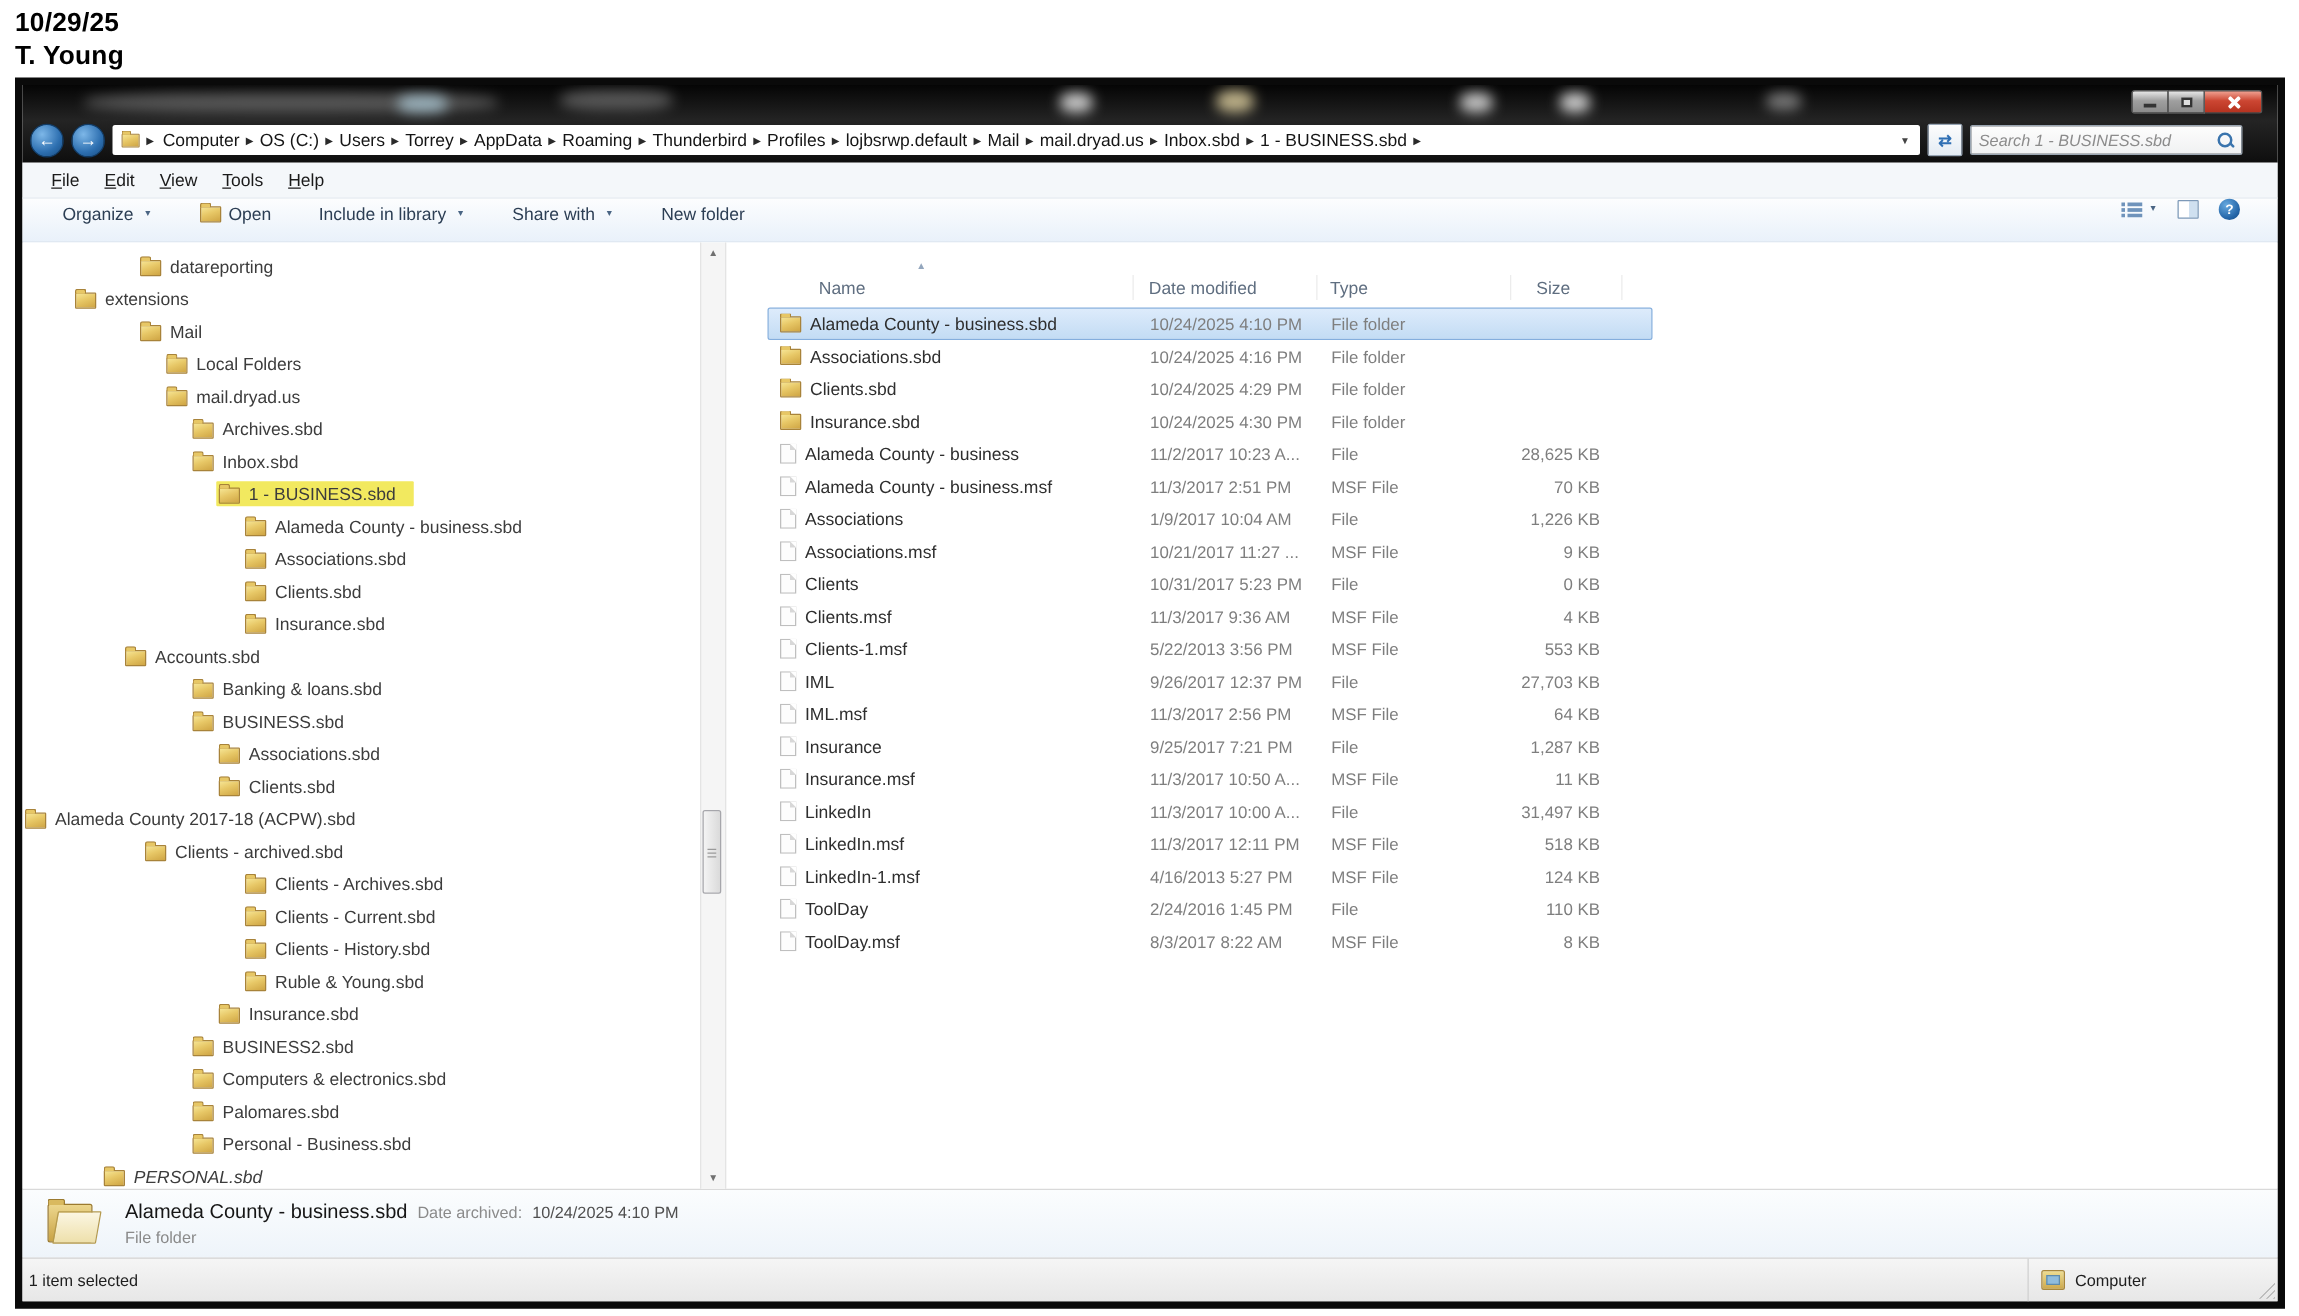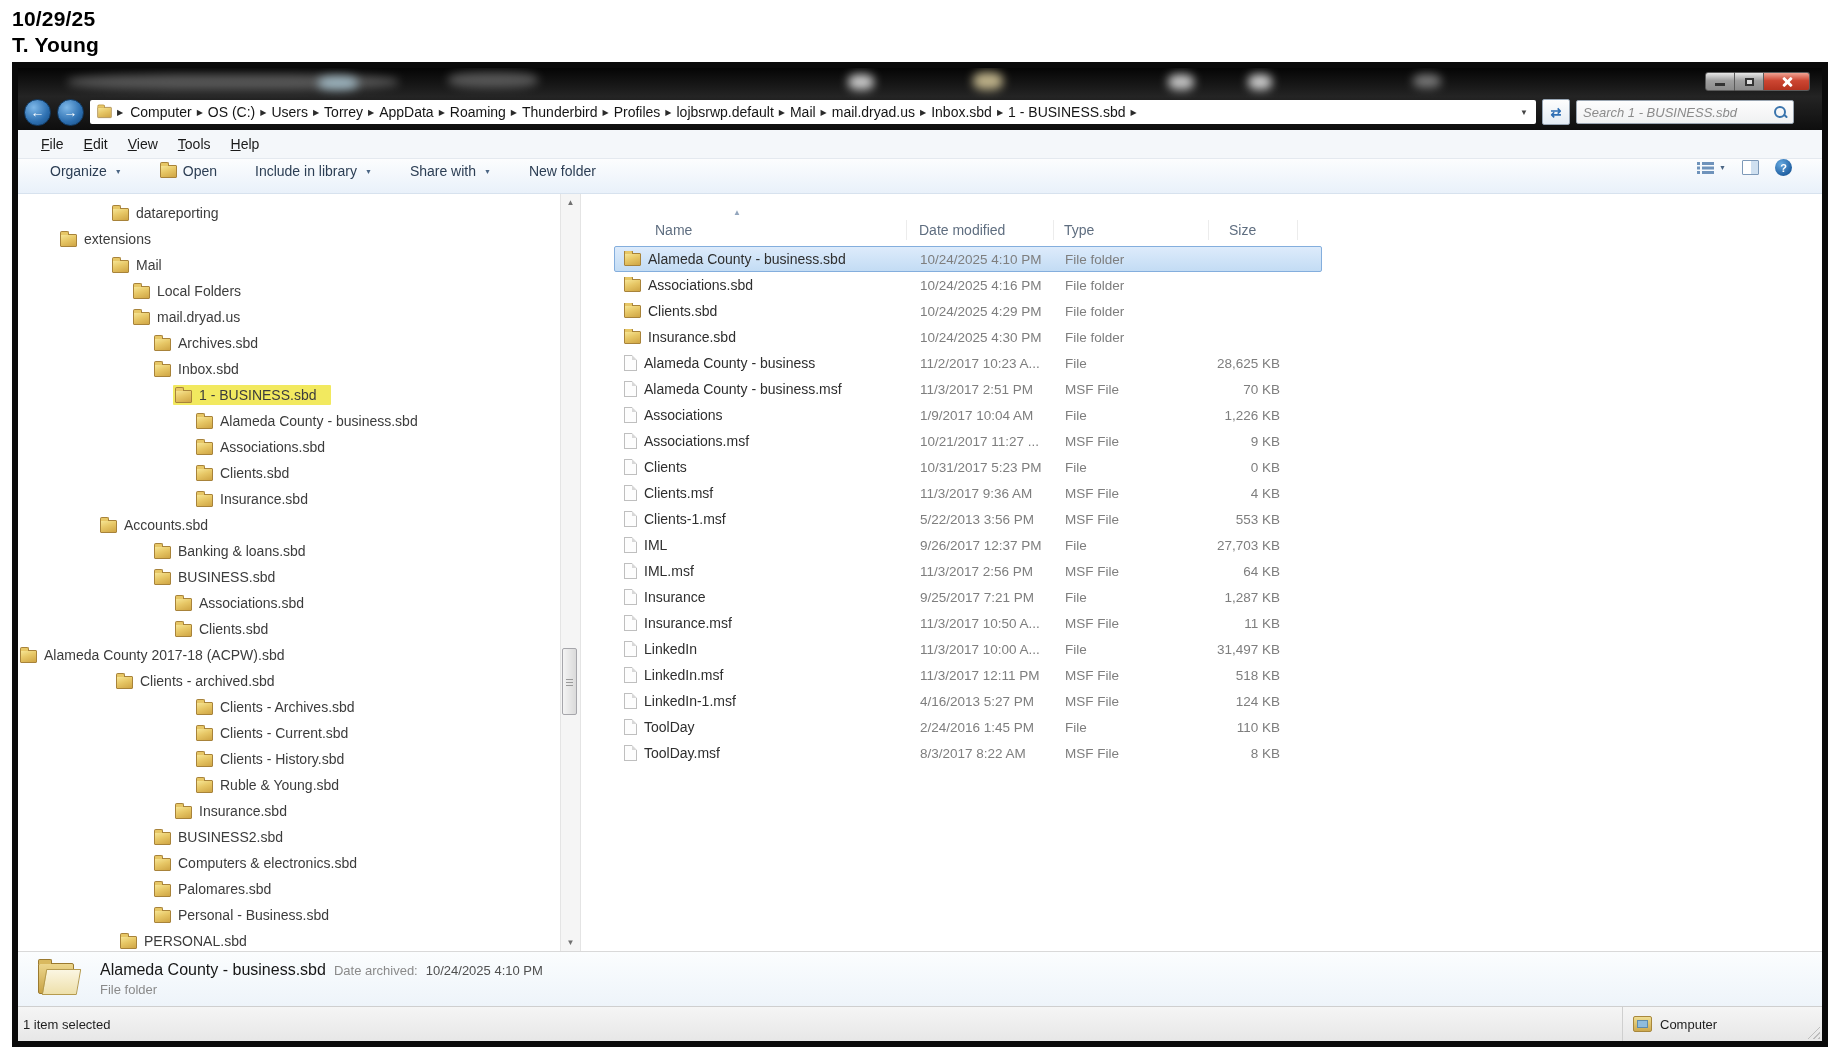--- a/index.html
+++ b/index.html
@@ -417,21 +417,21 @@
               <span class="folder-sm"></span>
               <span class="tree-label">Palomares.sbd</span>
             </span>
           </div>
           <div class="tree-item" style="padding-left: 134px;">
             <span class="tree-label-wrap">
               <span class="folder-sm"></span>
               <span class="tree-label">Personal - Business.sbd</span>
             </span>
           </div>
-          <div class="tree-item" style="padding-left: 100px;">
+          <div class="tree-item" style="padding-left: 63px; font-style: italic;">
             <span class="tree-label-wrap">
               <span class="folder-sm"></span>
               <span class="tree-label">PERSONAL.sbd</span>
             </span>
           </div>
         </div>
       <div class="vscroll">
         <span class="vs-arrow vs-up">▲</span>
         <span class="vs-thumb"></span>
         <span class="vs-arrow vs-down">▼</span>

